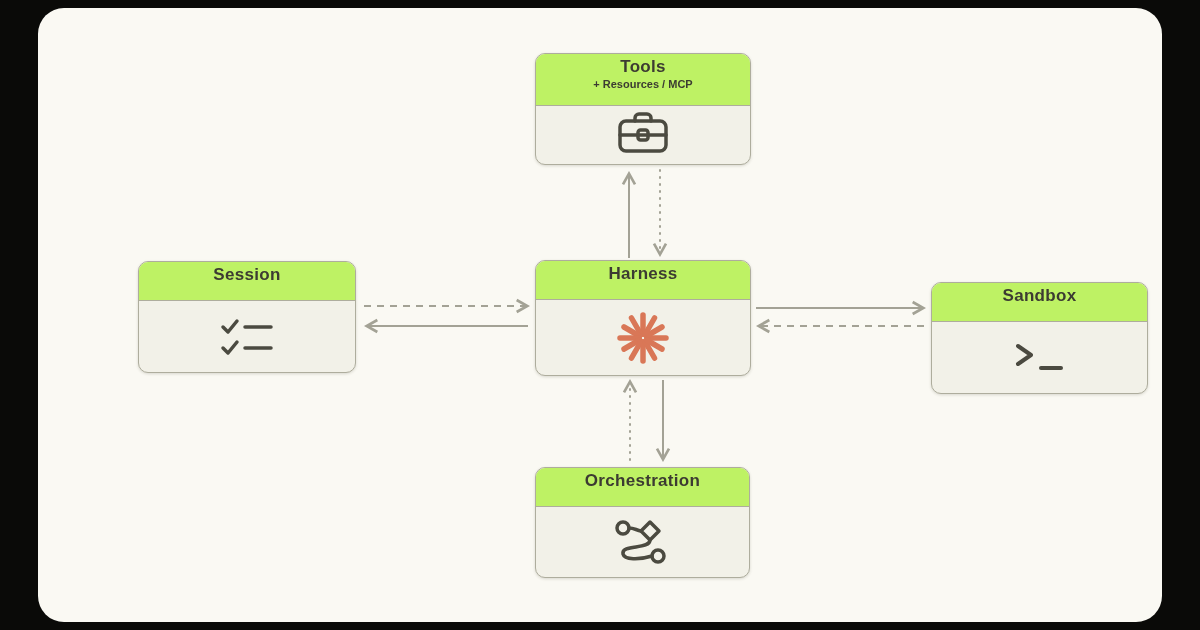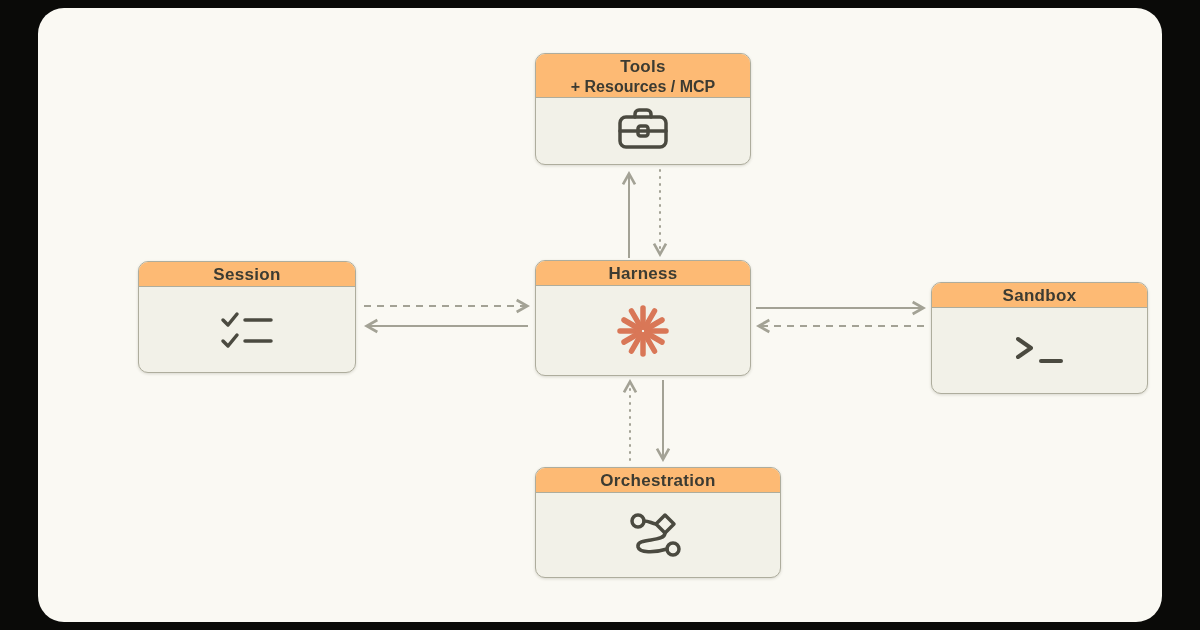--- a/index.html
+++ b/index.html
@@ -21,48 +21,48 @@
     border:1.5px solid #aead9d;
     border-radius:10px;
     background:#f2f1e8;
     box-shadow:0 1px 3px rgba(60,60,40,.18);
     overflow:hidden;
     display:flex;
     flex-direction:column;
     box-sizing:border-box;
   }
   .node-header {
-    background:#fdba74;
+    background:#bef264;
     border-bottom:1.5px solid #aead9d;
     text-align:center;
-    padding:3px 4px 1px;
+    padding:3px 4px 15px;
   }
   .node-title {
     font-weight:bold;
     font-size:17px;
     color:#3c3b32;
     letter-spacing:.3px;
   }
   .node-subtitle {
     font-weight:bold;
-    font-size:16px;
+    font-size:11px;
     color:#3c3b32;
     margin-top:1px;
   }
   .node-body {
     flex:1;
     display:flex;
     align-items:center;
     justify-content:center;
   }
   #node-tools        { left:497px; top:45px;  width:216px; height:112px; }
   #node-session      { left:100px; top:253px; width:218px; height:112px; }
   #node-harness      { left:497px; top:252px; width:216px; height:116px; }
   #node-sandbox      { left:893px; top:253px; width:217px; height:112px;margin-top:21px; }
-  #node-orchestration{ left:497px; top:459px; width:246px; height:111px; }
+  #node-orchestration{ left:497px; top:459px; width:215px; height:111px; }
 
   svg.overlay {
     position:absolute; left:0; top:0;
     width:1200px; height:630px;
     pointer-events:none;
   }
   .edge {
     stroke:#a3a295;
     stroke-width:2;
     fill:none;

